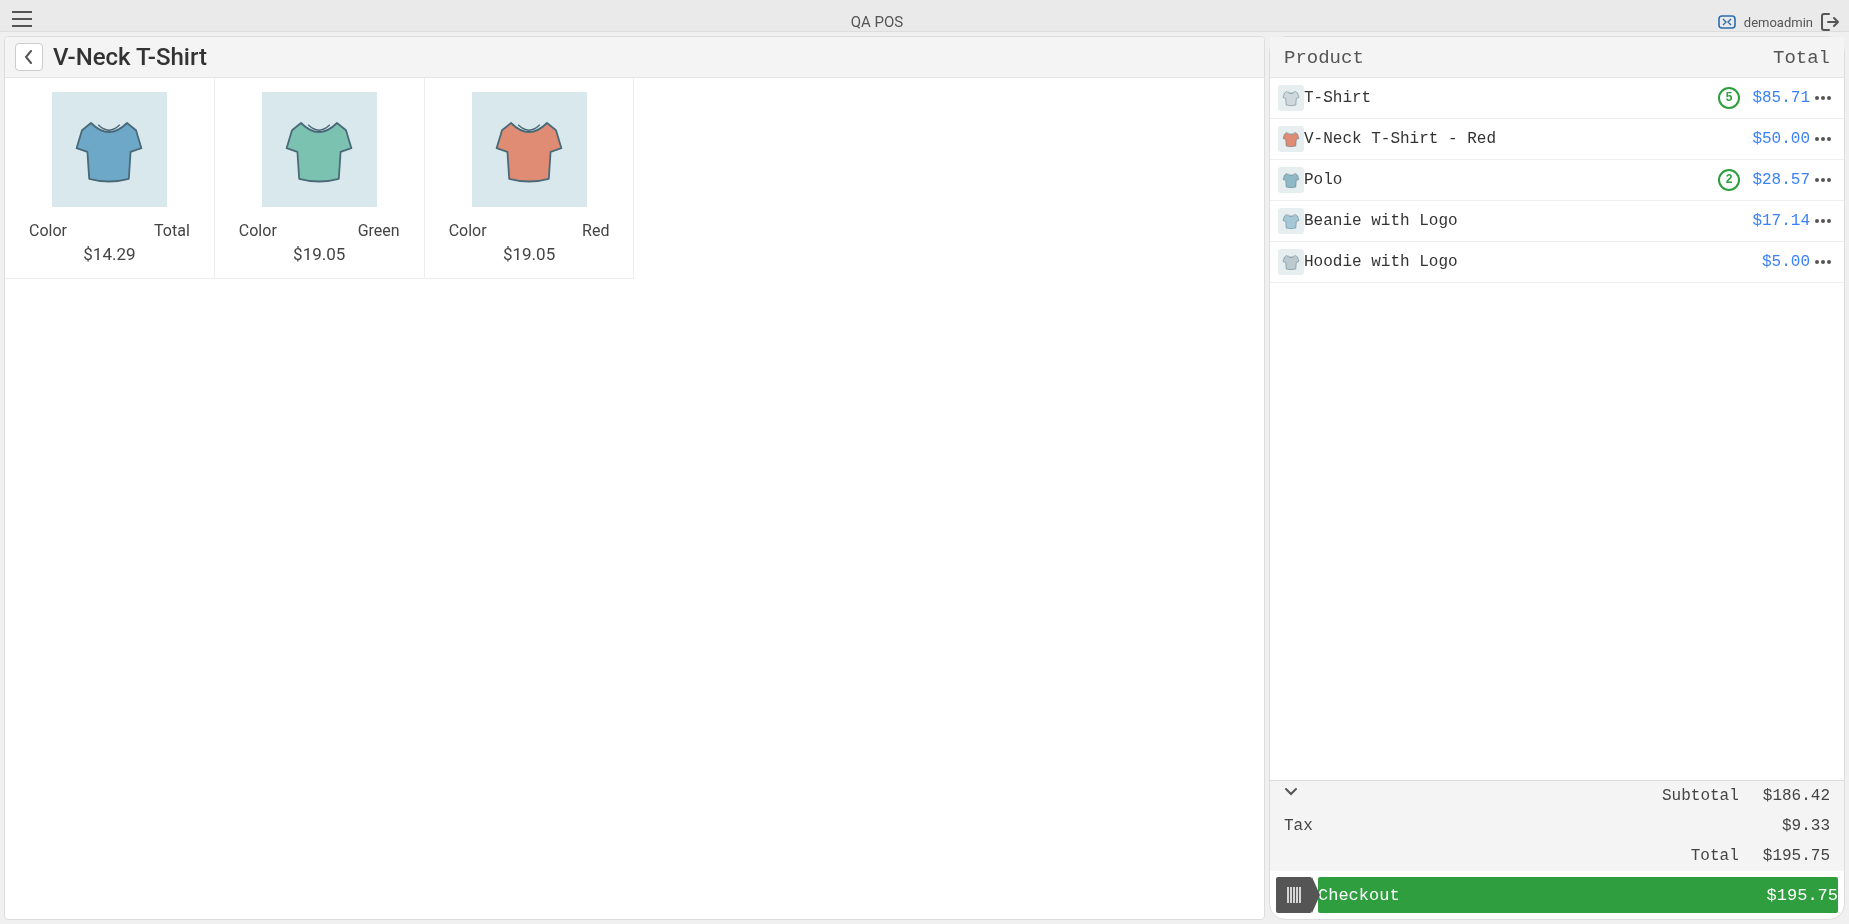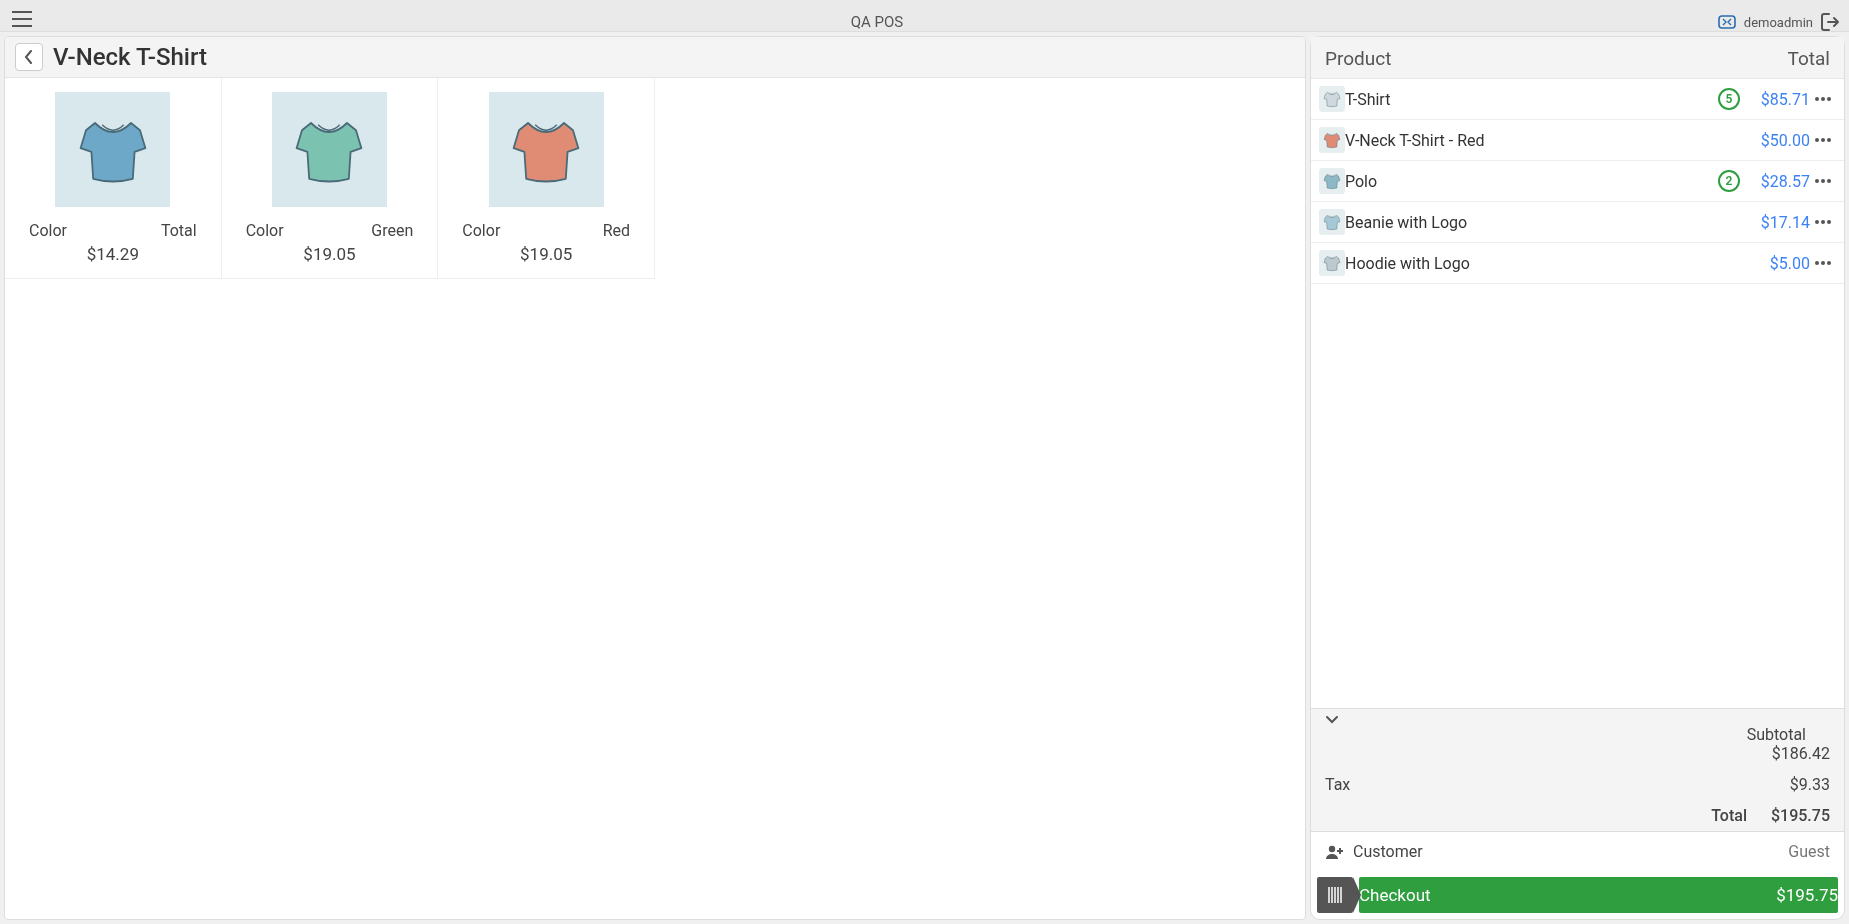--- a/index.html
+++ b/index.html
@@ -83,26 +83,27 @@
   color: #444;
 }
 .product-price {
   text-align: center;
   font-size: 17px;
   color: #444;
   margin-top: 4px;
 }
 
 .right-panel {
-  width: 535px;
+  width: 576px;
   background: #fff;
   border: 1px solid #ddd;
-  border-radius: 10px;
+  border-radius: 16px;
   display: flex;
   flex-direction: column;
+  font-family: Liberation Mono, monospace;
 }
 .cart-header {
   display: flex;
   justify-content: space-between;
   padding: 10px 14px 8px;
   font-size: 19px;
   color: #555;
   background: #f4f4f4;
   border-bottom: 1px solid #e5e5e5;
 }
@@ -136,21 +137,21 @@
   border-top: 1px solid #ddd;
   background: #f4f4f4;
 }
 .totals-row {
   display: flex;
   justify-content: space-between;
   padding: 6px 14px;
   font-size: 16px;
   color: #444;
 }
-.totals-row.subtotal-row { align-items: flex-end; flex-direction: column; }
+.totals-row.subtotal-row { align-items: flex-start; }
 .totals-row .expand-btn { cursor: pointer; margin-right: auto; }
 .totals-row.total-row { font-weight: 500; }
 
 .customer-row {
   display: flex;
   align-items: center;
   justify-content: space-between;
   padding: 10px 14px;
   border-top: 1px solid #ddd;
   background: #fff;
@@ -388,31 +389,20 @@
       </div>
       <div class="totals-row total-row">
         <span></span>
         <span style="display:flex;gap:24px;">
           <span>Total</span>
           <span>$195.75</span>
         </span>
       </div>
     </div>
 
-    <div class="customer-row">
-      <div class="customer-left">
-        <svg width="20" height="16" viewBox="0 0 20 16">
-            <circle cx="7" cy="5" r="3.2" fill="#555"></circle>
-            <path d="M1 15c0-3 3-5 6-5s6 2 6 5" fill="#555"></path>
-            <path d="M15 4v6M12 7h6" stroke="#555" stroke-width="2"></path>
-          </svg>
-        <span>Customer</span>
-      </div>
-      <span style="color:#777;">Guest</span>
-    </div>
 
     <div class="checkout-row">
       <div class="barcode-btn">
         <svg width="14" height="16" viewBox="0 0 14 16">
             <path d="M1 0v16M4 0v16M7 0v16M10 0v16M13 0v16" stroke="#fff" stroke-width="1.5"></path>
           </svg>
       </div>
       <div class="checkout-btn">
         <span>Checkout</span>
         <span>$195.75</span>

